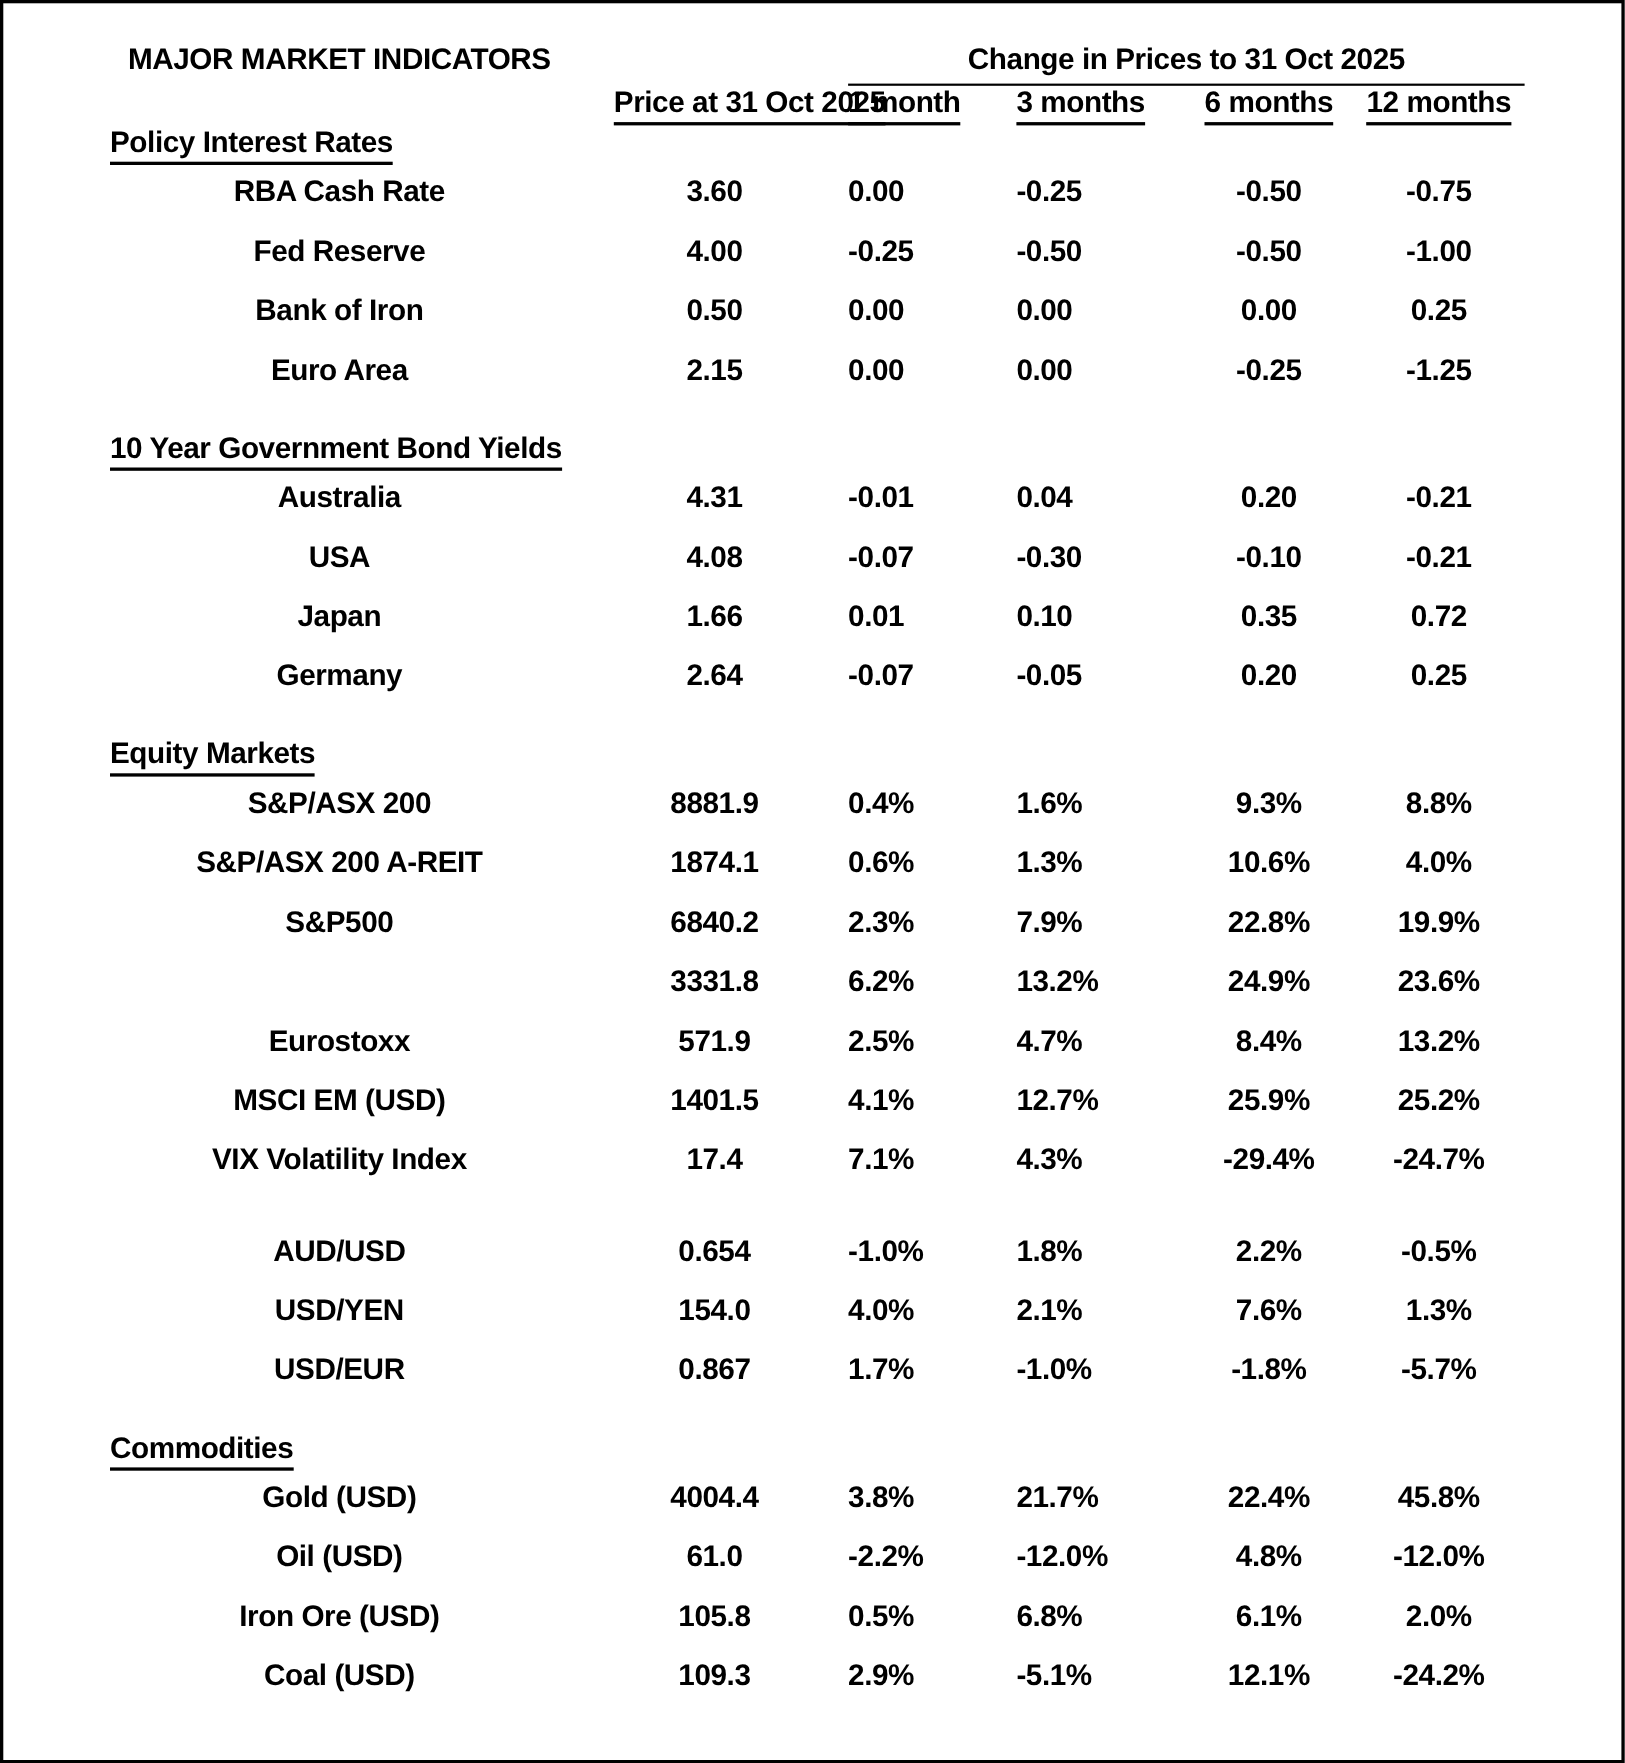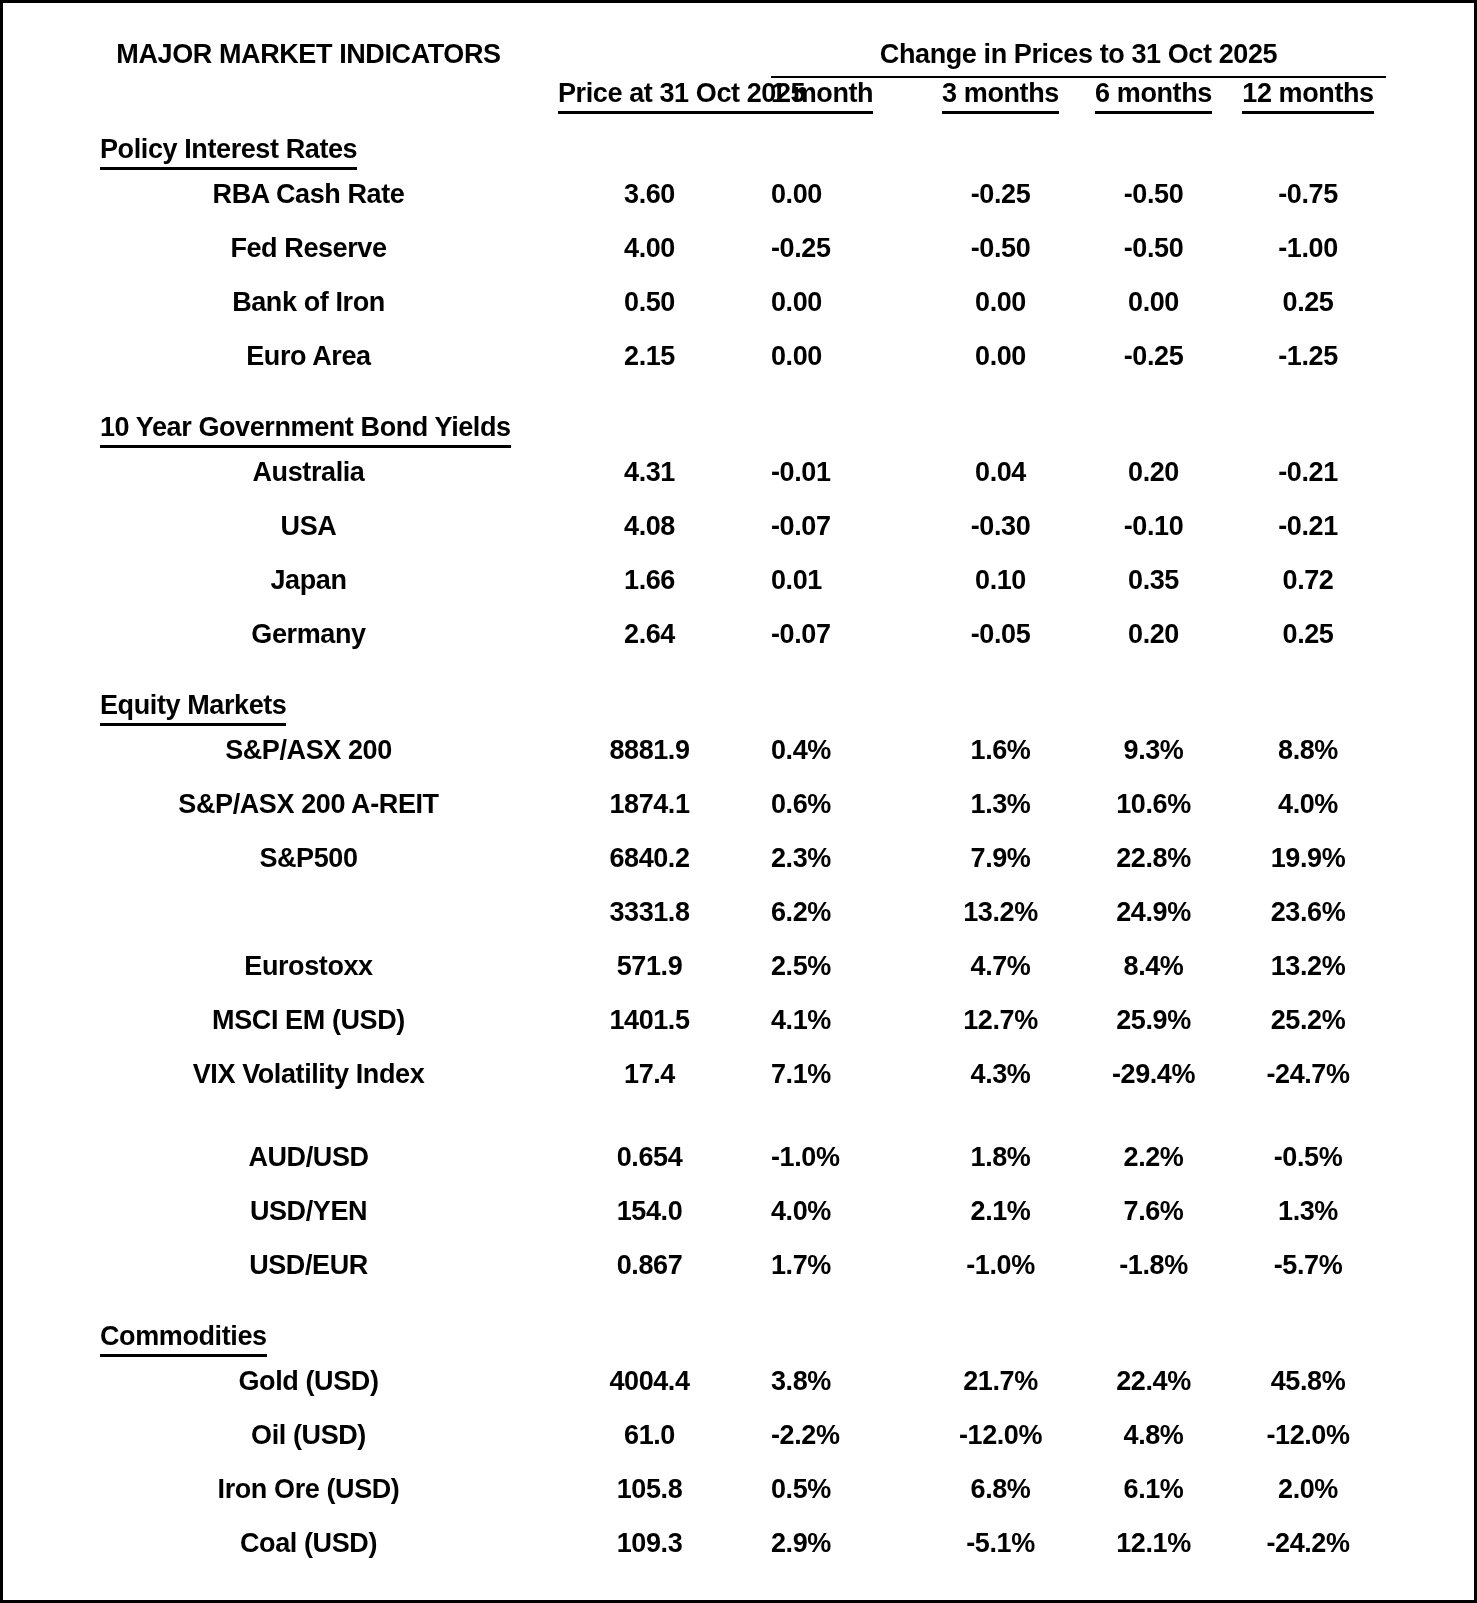--- a/index.html
+++ b/index.html
@@ -17,38 +17,38 @@
     color: #000000;
   }
   .grid {
     display: grid;
     grid-template-columns: 555px 183px 30px 153px 153px 153px 156px;
   }
   .cell { white-space: nowrap; }
   .c-label { grid-column: 1; text-align: center; padding-left: 56px; }
   .c-price { grid-column: 2; text-align: center; }
   .c-m1 { grid-column: 4; text-align: left; }
-  .c-m2 { grid-column: 5; text-align: center; }
+  .c-m2 { grid-column: 5; text-align: left; }
   .c-m3 { grid-column: 6; text-align: center; }
   .c-m4 { grid-column: 7; text-align: center; }
 
   
   .hdrA { align-items: end; padding-top: 36px; }
   .hdrA .table-title { grid-column: 1; text-align: center; padding-left: 56px; padding-bottom: 8px; }
   .hdrA .change-group { grid-column: 4 / 8; text-align: center; border-bottom: 2px solid #000; padding-bottom: 6px; }
   .hdrB { align-items: end; height: 34px; }
   .u {
     display: inline-block;
     border-bottom: 3px solid #000;
     padding-bottom: 2px;
   }
 
   
   .section { margin-top: 29px; }
-  .section.first { margin-top: 22px; }
+  .section.first { margin-top: 2px; }
   .section-title { padding-left: 97px; height: 33px; }
   .row { height: 54px; align-items: center; }
 </style>
 </head>
 <body>
 
 <main>
 
   <div class="grid hdrA">
     <div class="table-title cell">MAJOR MARKET INDICATORS</div>

